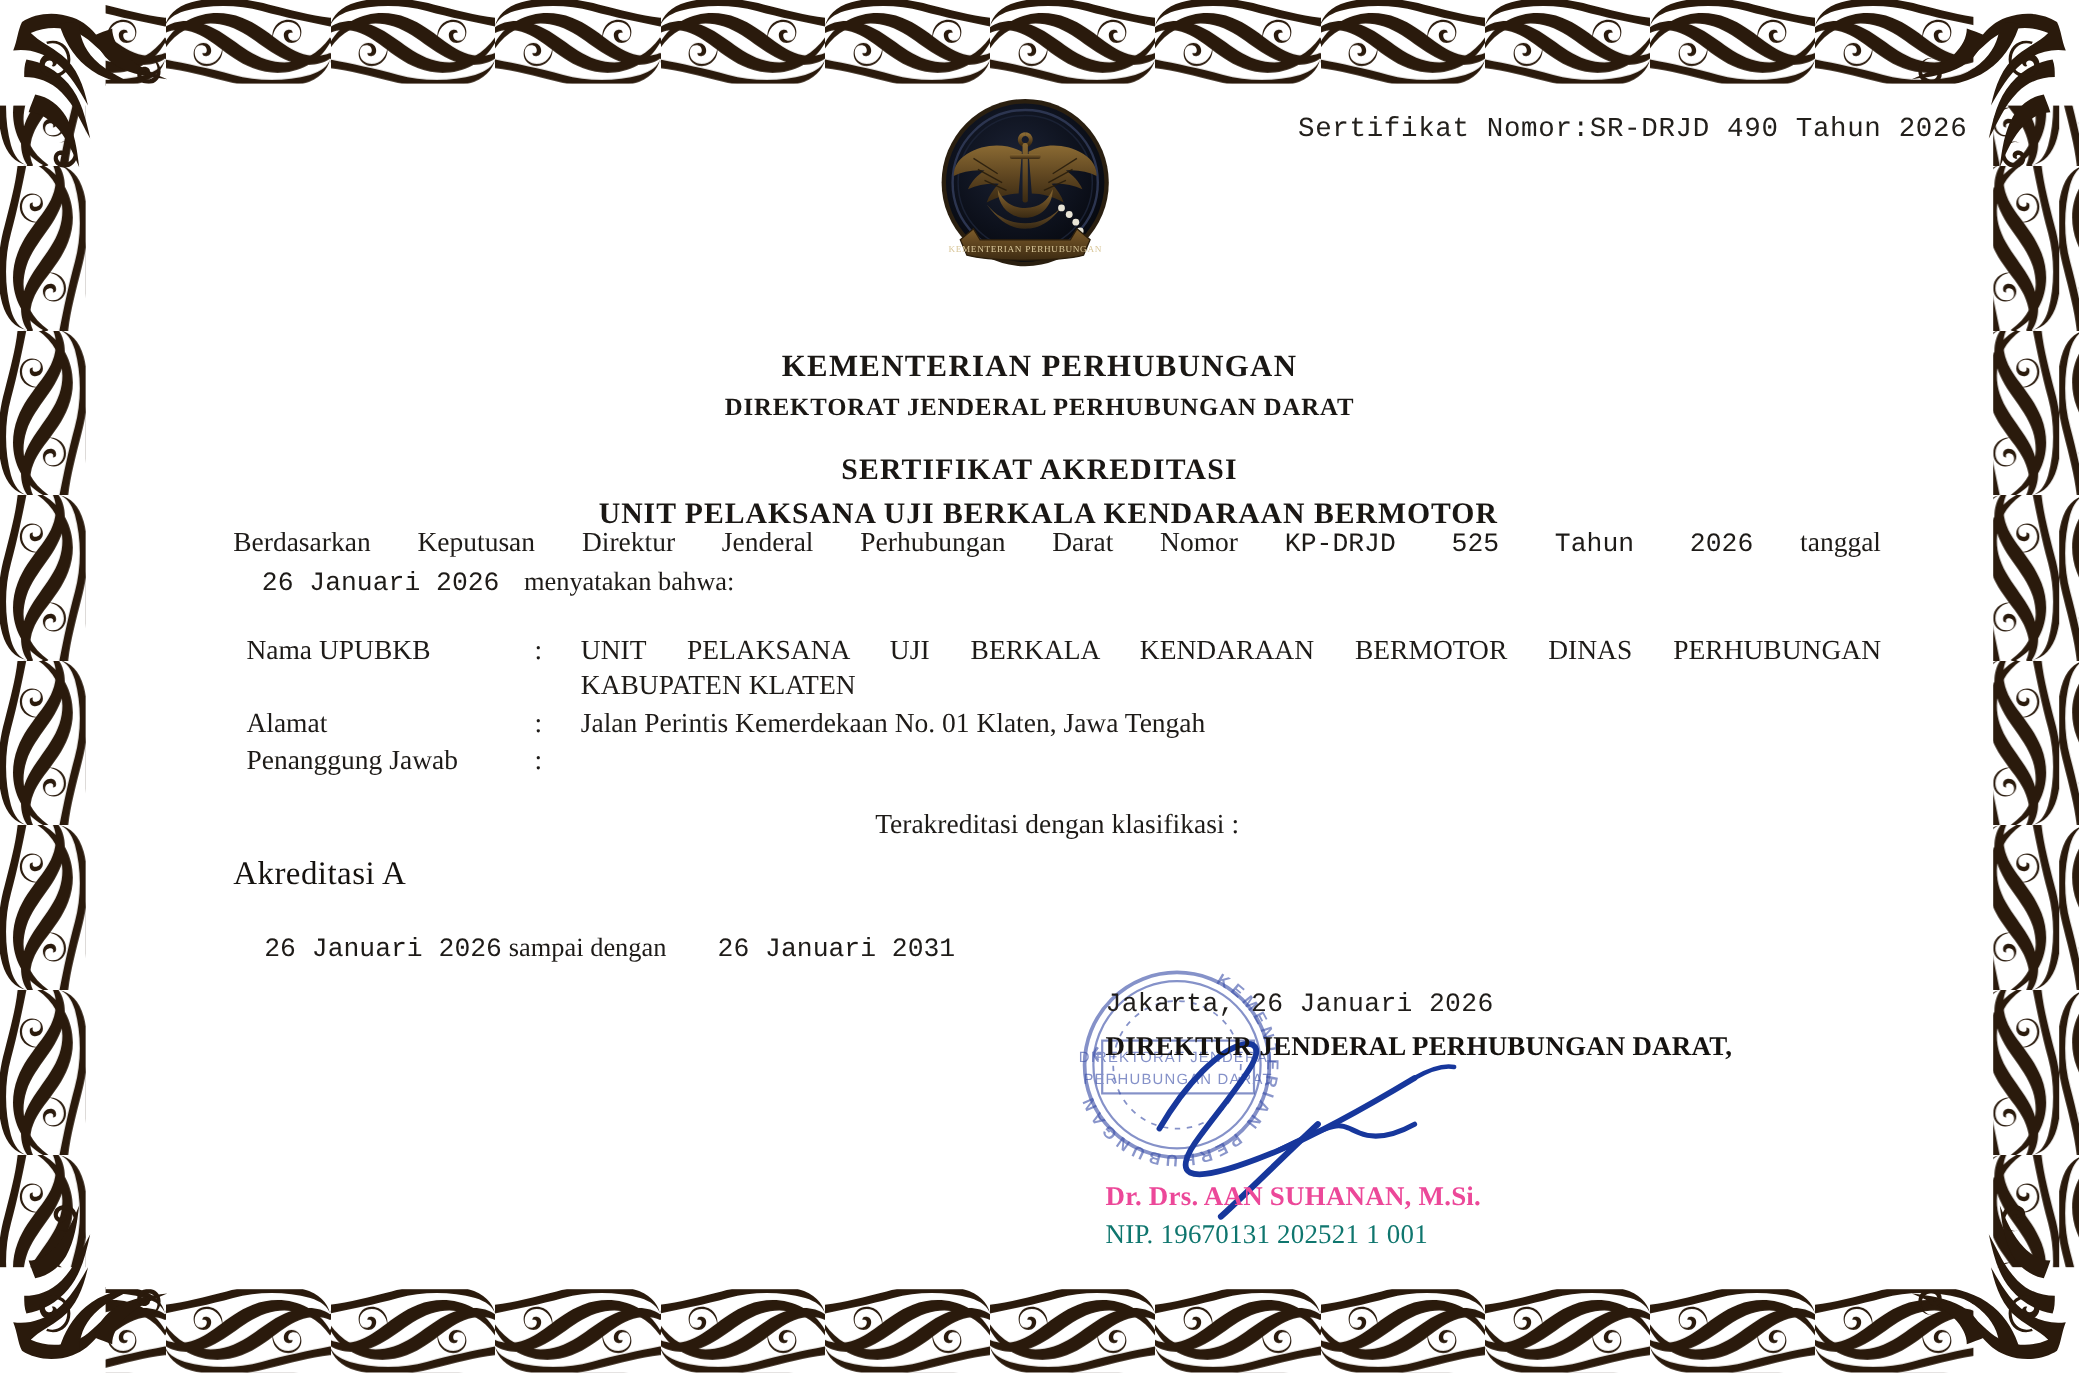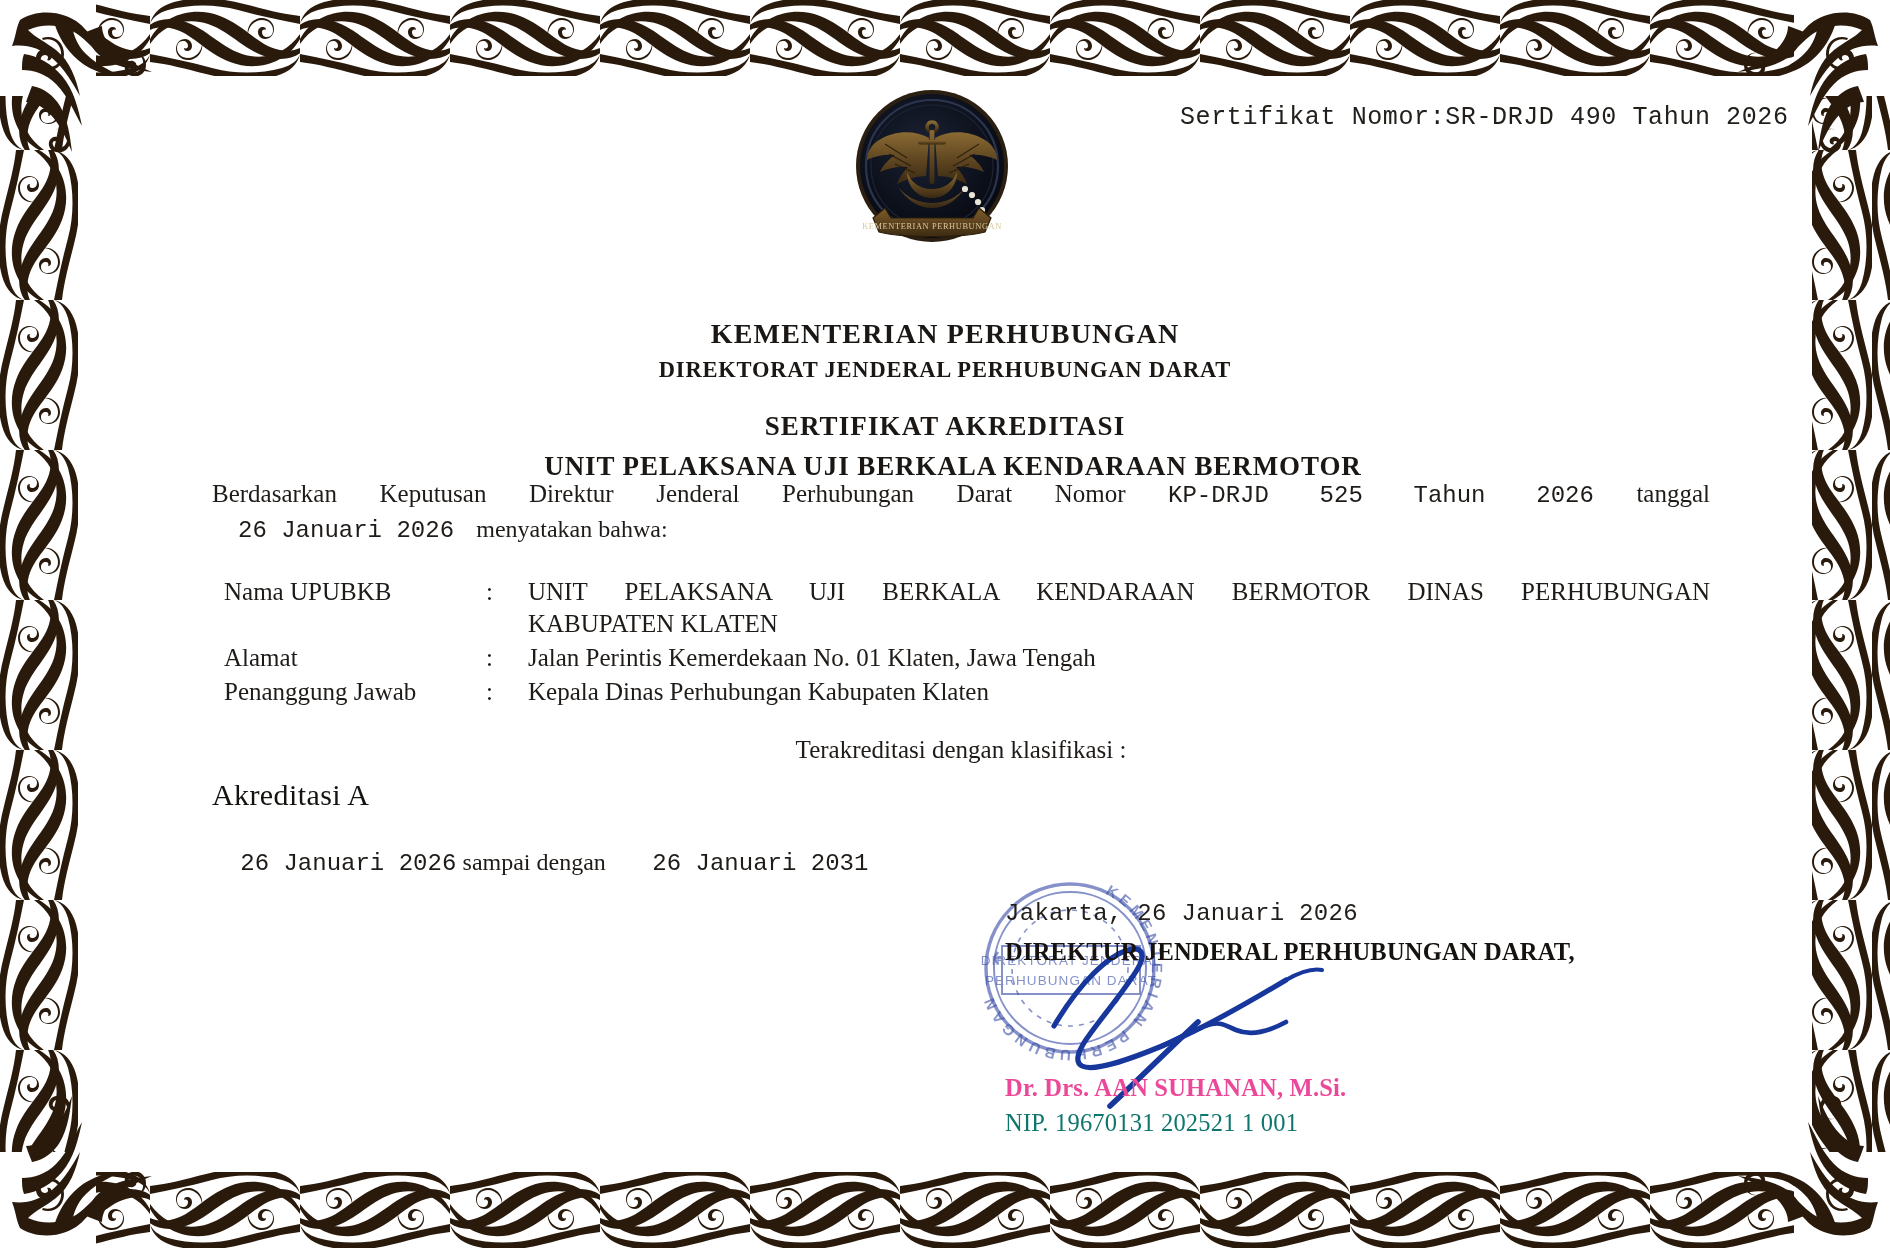--- a/index.html
+++ b/index.html
@@ -271,21 +271,20 @@
 
     <div class="row">
       <div class="rk">Alamat</div>
       <div class="rc">:</div>
       <div class="rv">Jalan Perintis Kemerdekaan No. 01 Klaten, Jawa Tengah</div>
     </div>
 
     <div class="row">
       <div class="rk">Penanggung Jawab</div>
       <div class="rc">:</div>
-      <div class="rv">Kepala Dinas Perhubungan Kabupaten Klaten</div>
     </div>
 
   </div>
 
   <div class="center-note">Terakreditasi dengan klasifikasi :</div>
   <div class="grade">Akreditasi A</div>
 
   <div class="para validity">
     <div class="vline2">
       <span class="sp1"></span>

